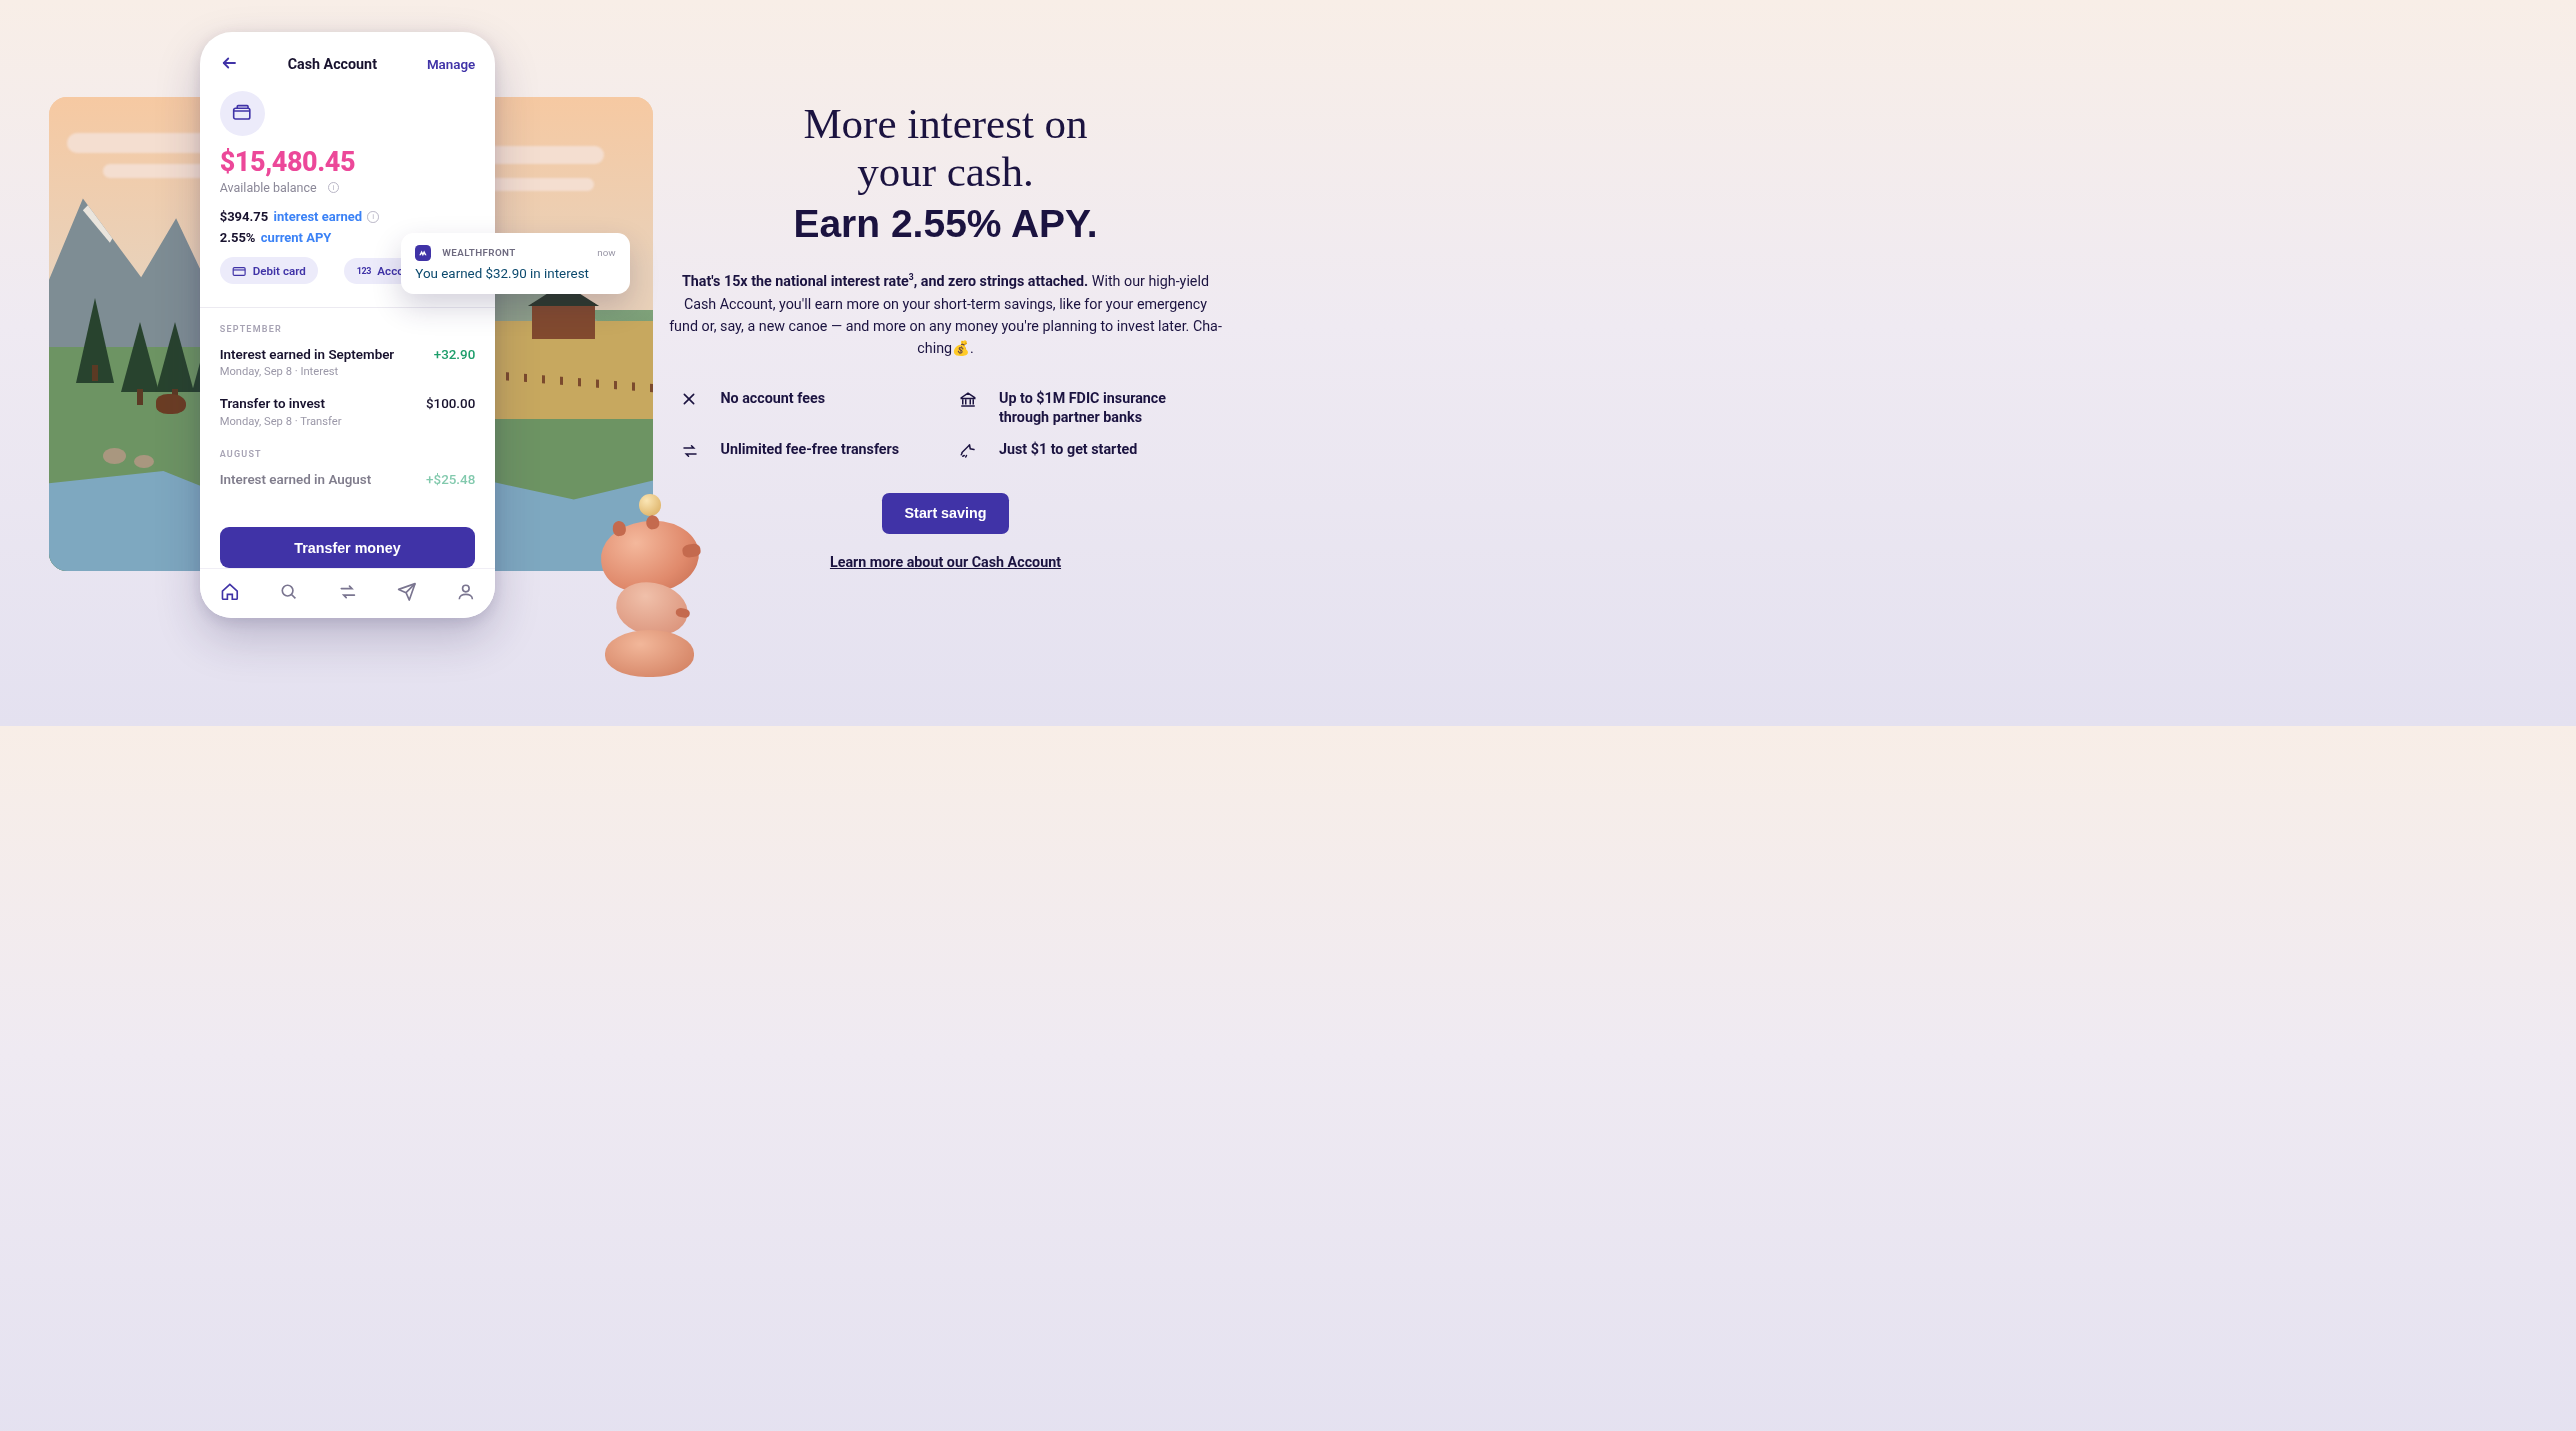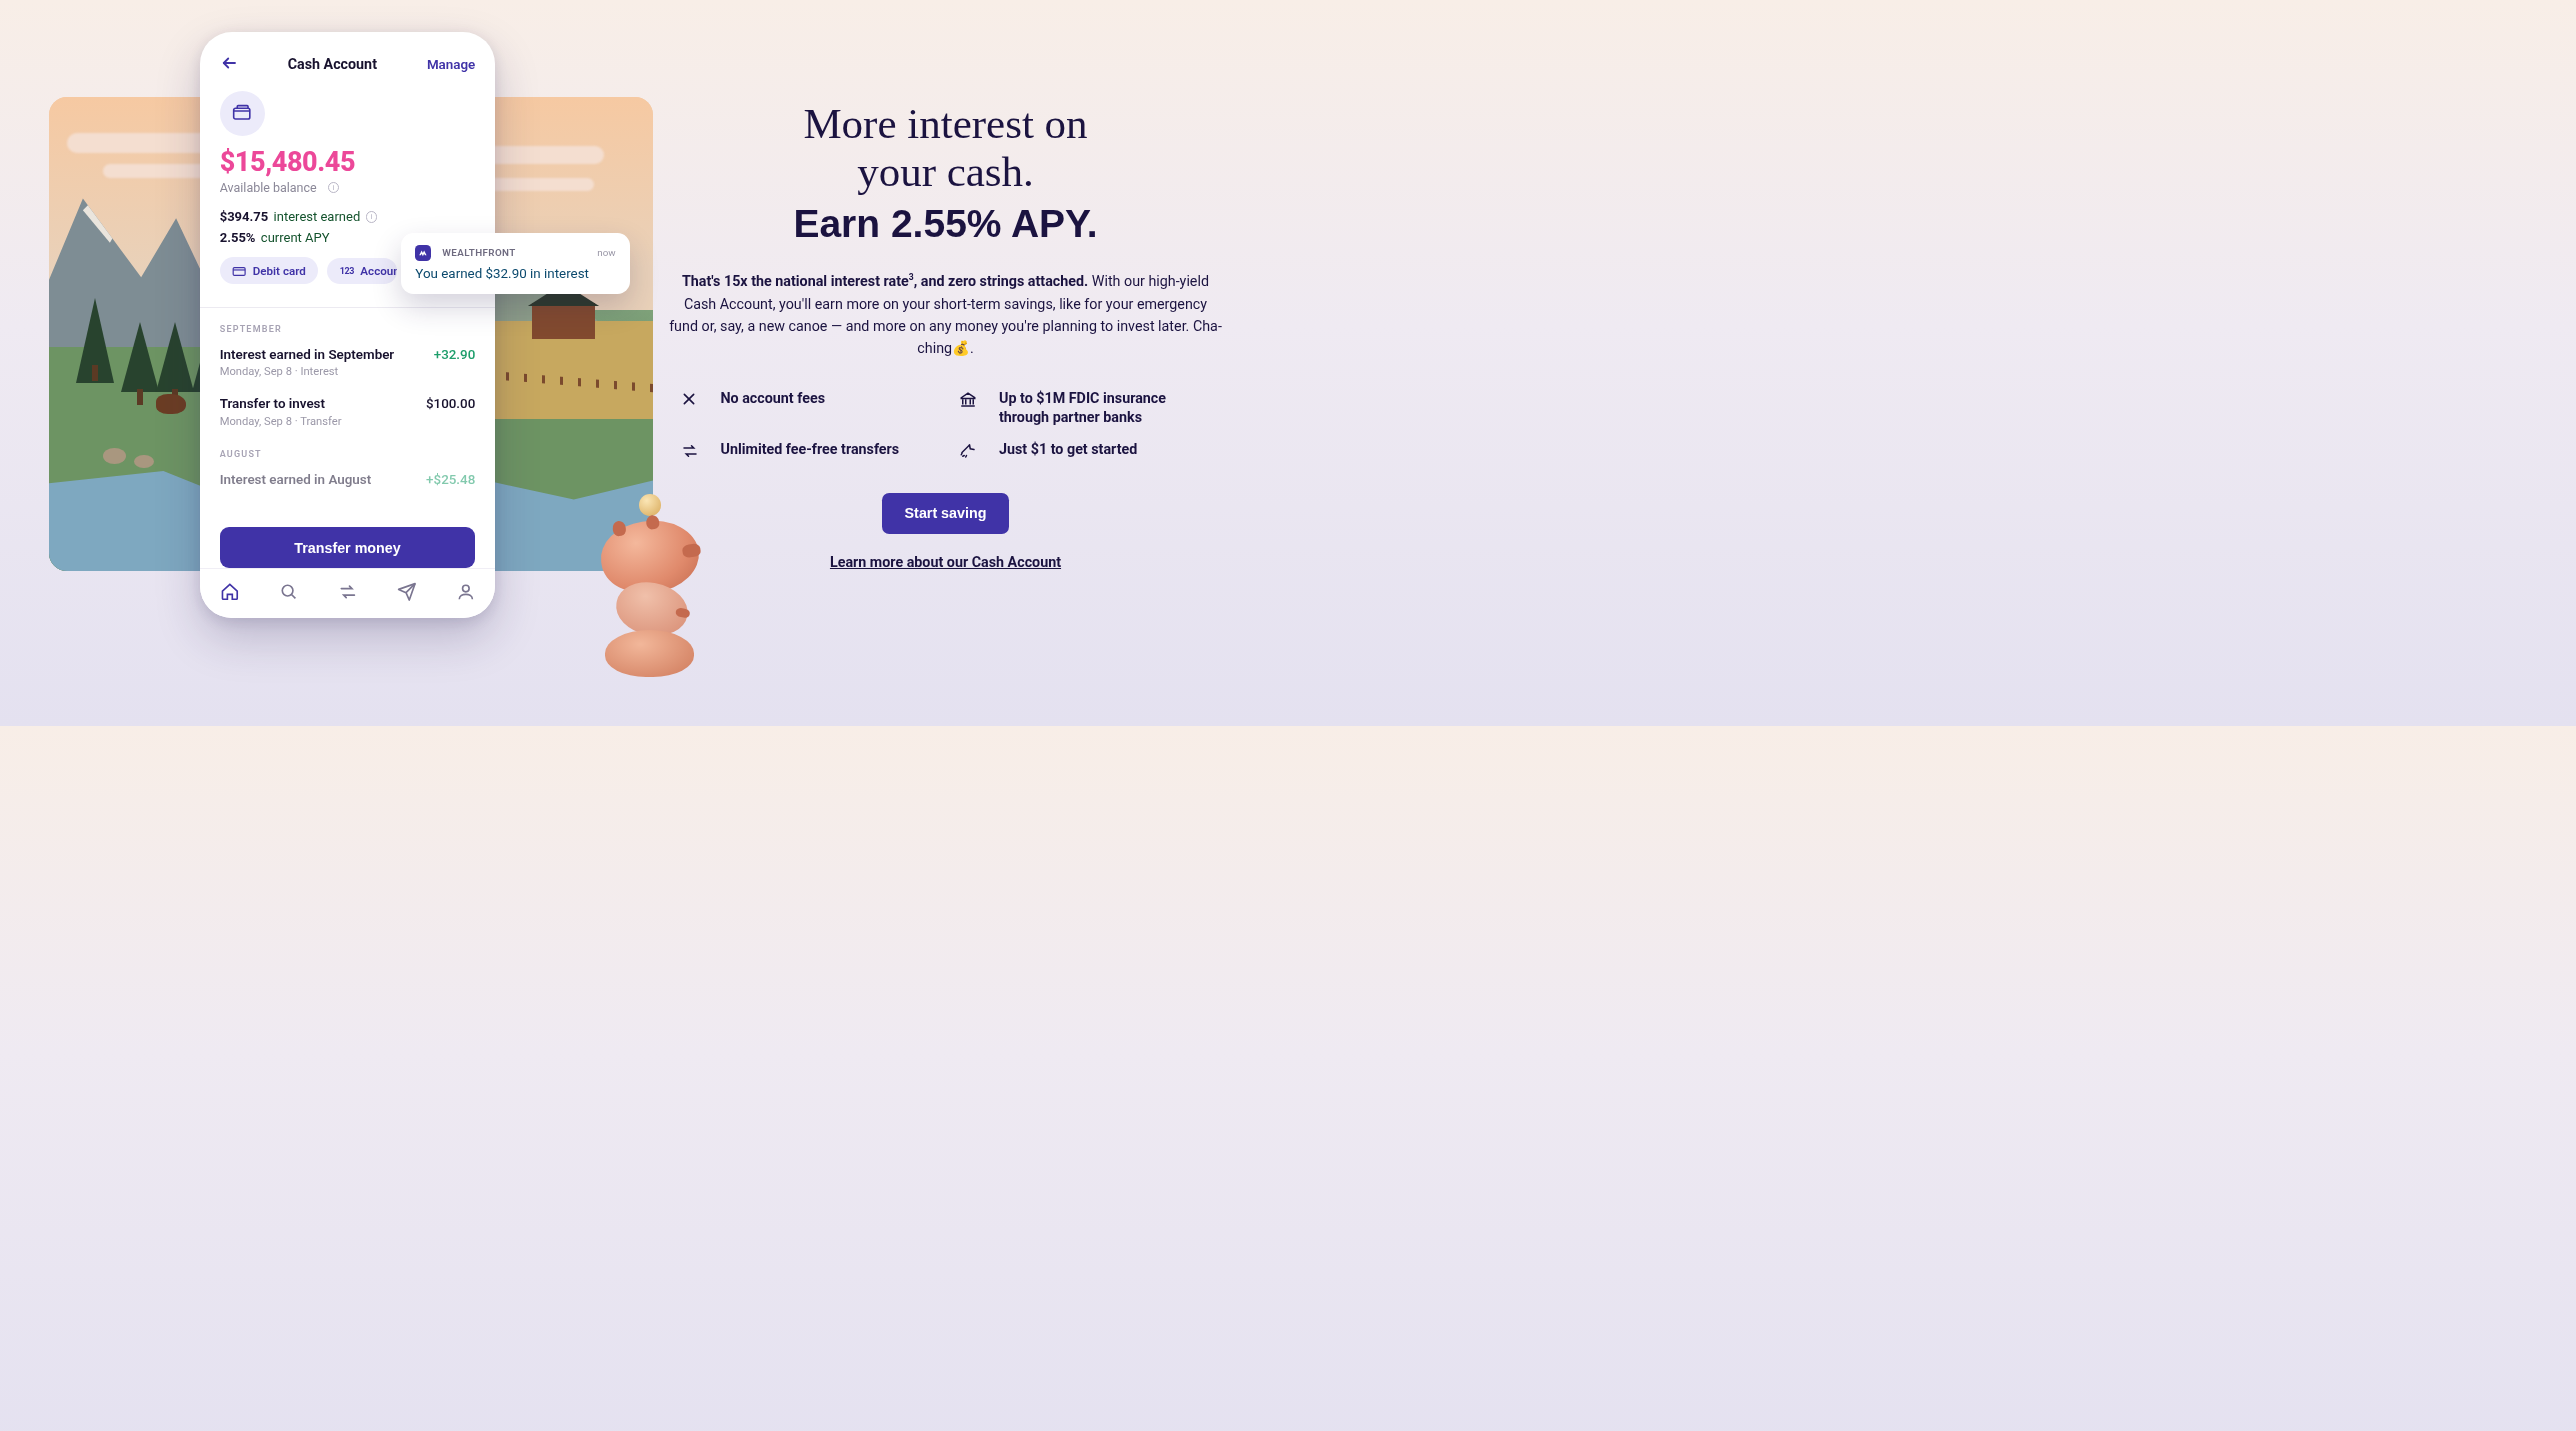--- a/index.html
+++ b/index.html
@@ -60,22 +60,22 @@
 .ph-title{font-weight:700;font-size:14.3px;color:#18122e;}
 .manage{color:#4033a7;font-weight:600;font-size:13.4px;}
 .acct{padding:3.6px 19.7px 0;}
 .wallet-circle{width:45px;height:45px;border-radius:50%;background:#ecebfa;display:flex;align-items:center;justify-content:center;color:#4033a7;margin-bottom:10.7px;}
 .balance{font-size:27px;font-weight:800;letter-spacing:-0.4px;color:#ec4899;}
 .bal-label{color:#8b8898;font-size:12.5px;margin-top:1.8px;display:flex;align-items:center;gap:11px;}
 .info-ic{width:11.6px;height:11.6px;border:0.9px solid #b9b6c6;border-radius:50%;display:inline-flex;align-items:center;justify-content:center;font-size:8px;color:#b9b6c6;}
 .stats{margin-top:14.3px;font-size:13px;}
 .stat-row{display:flex;align-items:center;gap:5.4px;margin-bottom:5.4px;}
 .stat-strong{font-weight:700;color:#18122e;}
-.stat-sub{color:#14532d;}
-.chips{display:flex;gap:9px;margin-top:12.5px;align-items:center;}
+.stat-sub{color:#3b82f6;font-weight:bold;}
+.chips{display:flex;gap:26px;margin-top:12.5px;align-items:center;}
 .chip{background:#ecebfa;color:#4033a7;border-radius:18px;padding:6.3px 12.5px;font-size:11.6px;font-weight:600;display:flex;align-items:center;gap:6.3px;white-space:nowrap;}
 .divider{height:0.9px;background:#eceaf1;margin:23px 0 0;}
 .month{padding:16px 19.7px 0;}
 .mon-label{font-size:9px;letter-spacing:1.2px;color:#a7a3b4;font-weight:600;margin-bottom:12.5px;}
 .txn{display:flex;justify-content:space-between;align-items:flex-start;margin-bottom:18px;}
 .txn-name{font-weight:600;font-size:13.4px;color:#18122e;}
 .txn-sub{color:#9b98a8;font-size:11.2px;margin-top:3.6px;}
 .txn-amt{font-size:13.4px;font-weight:500;}
 .pos{color:#1d9e6b;}
 .neg{color:#18122e;}

